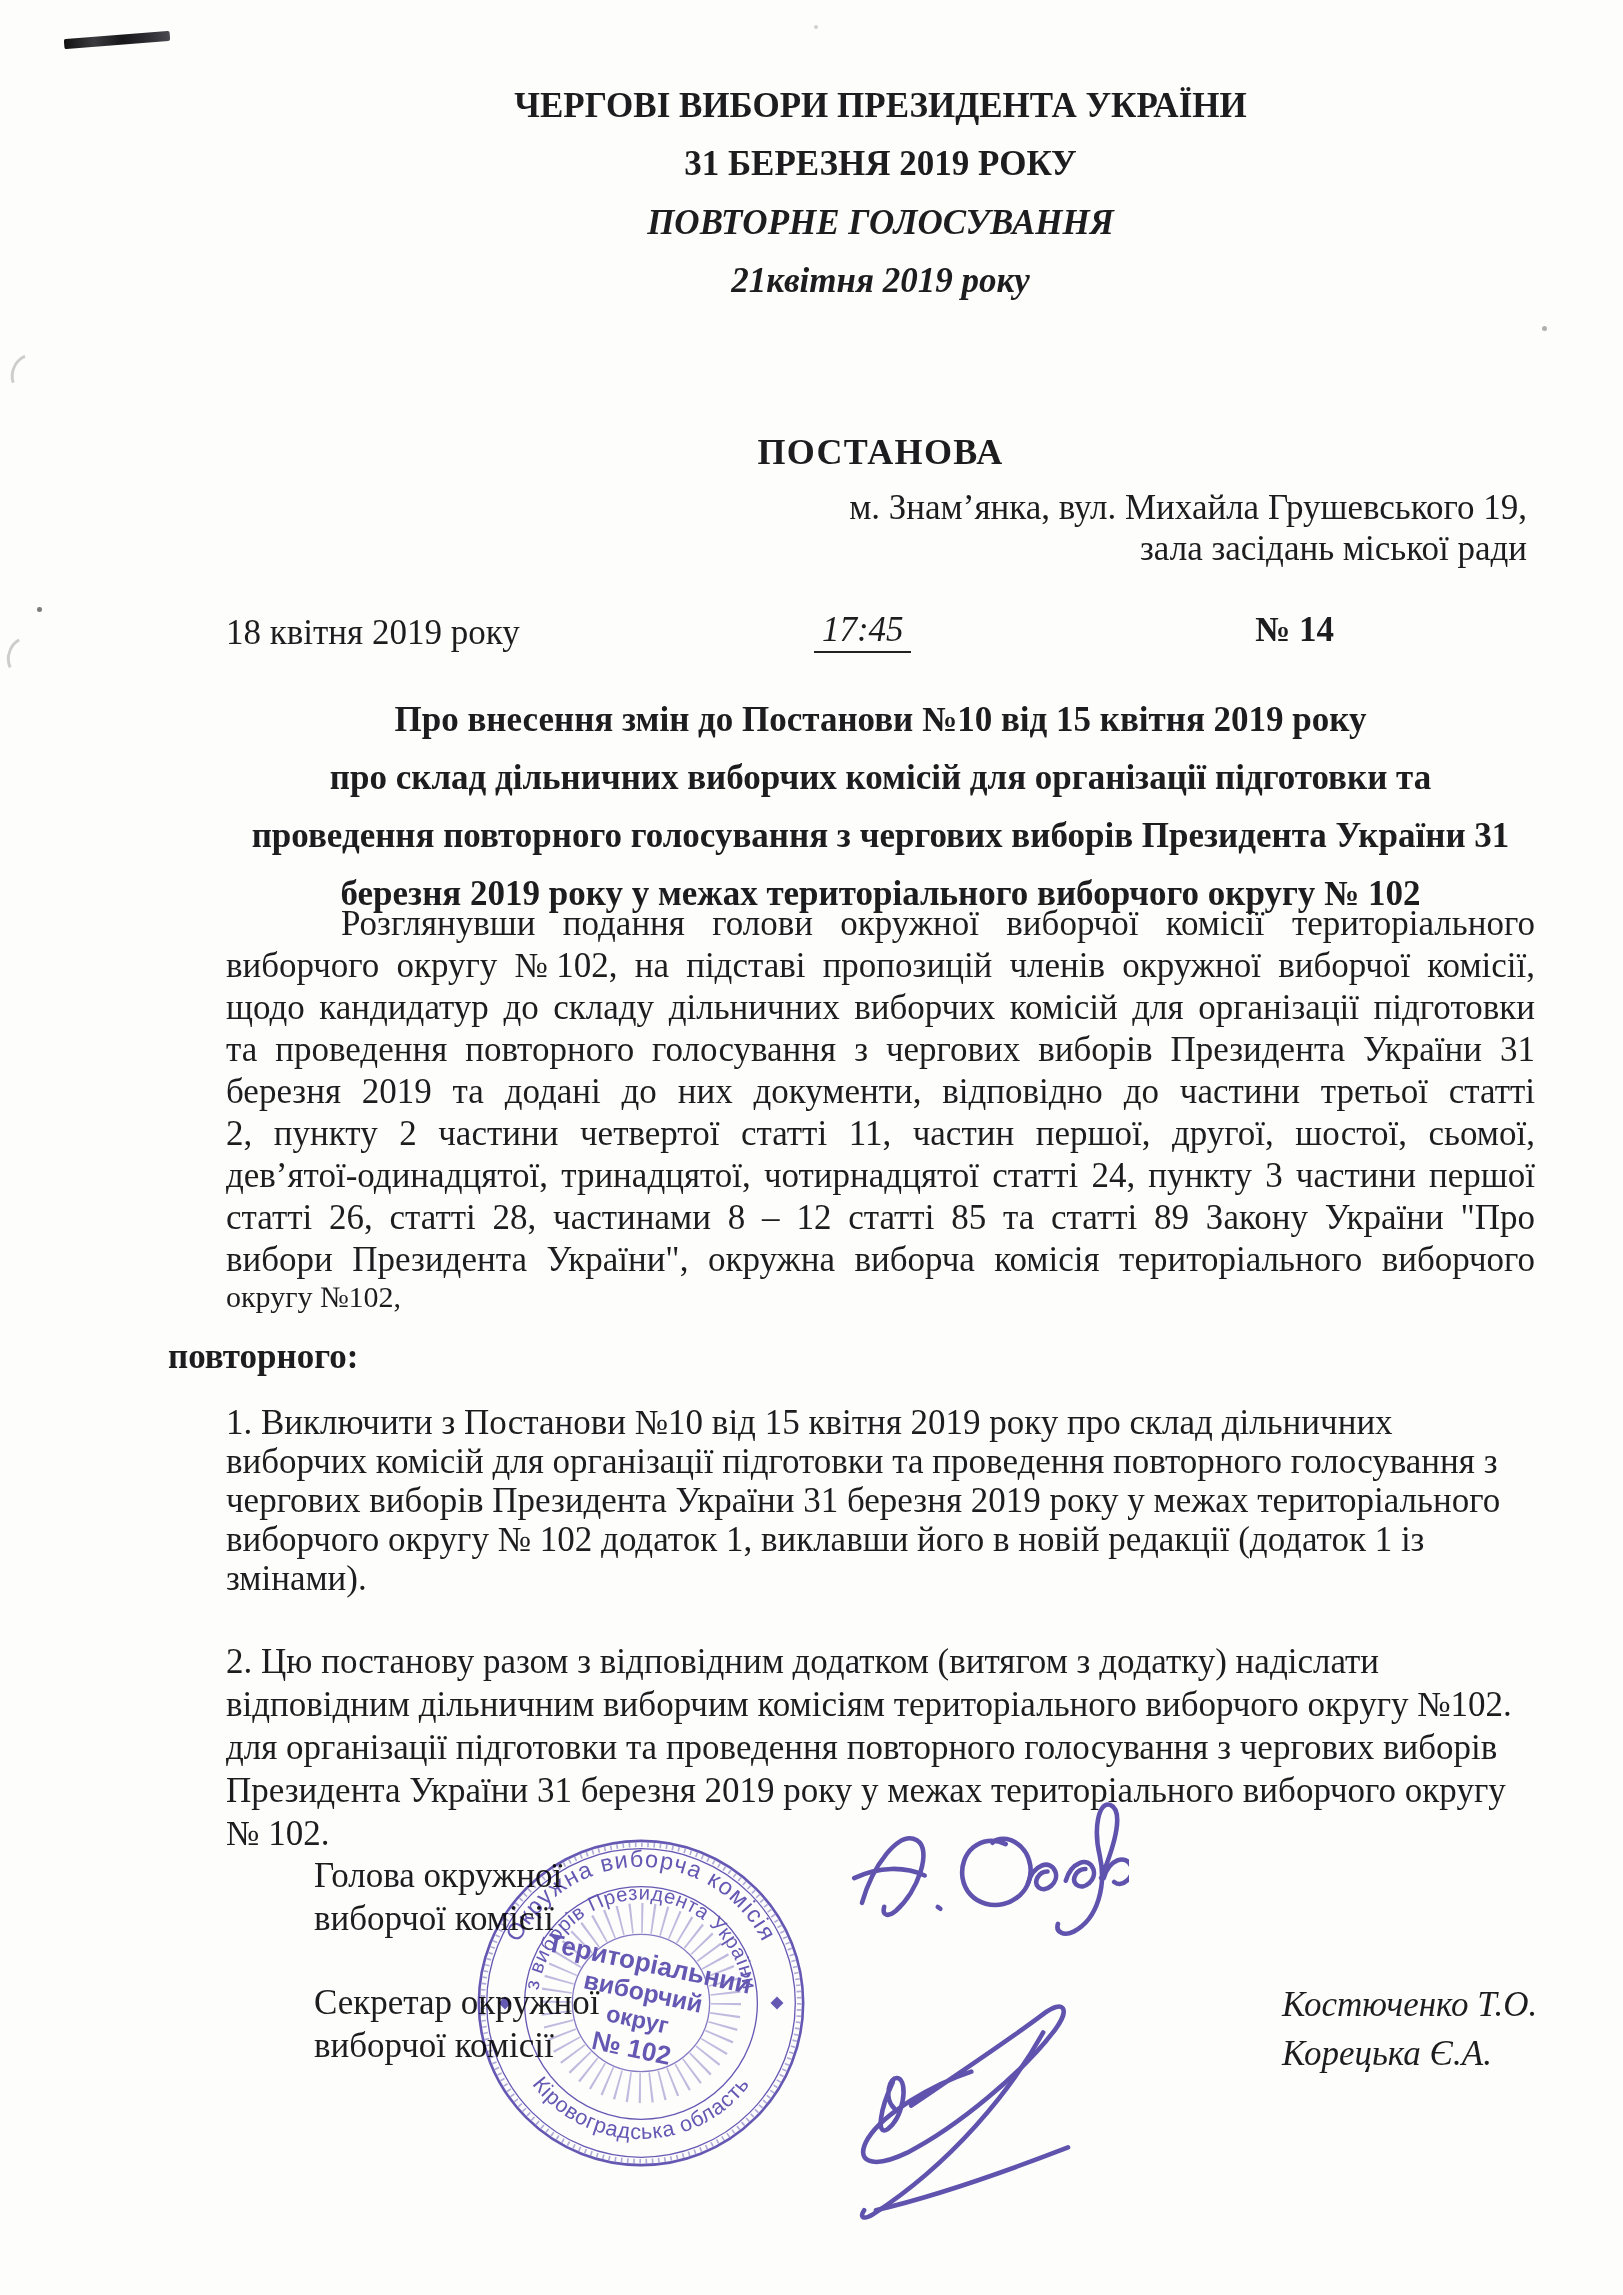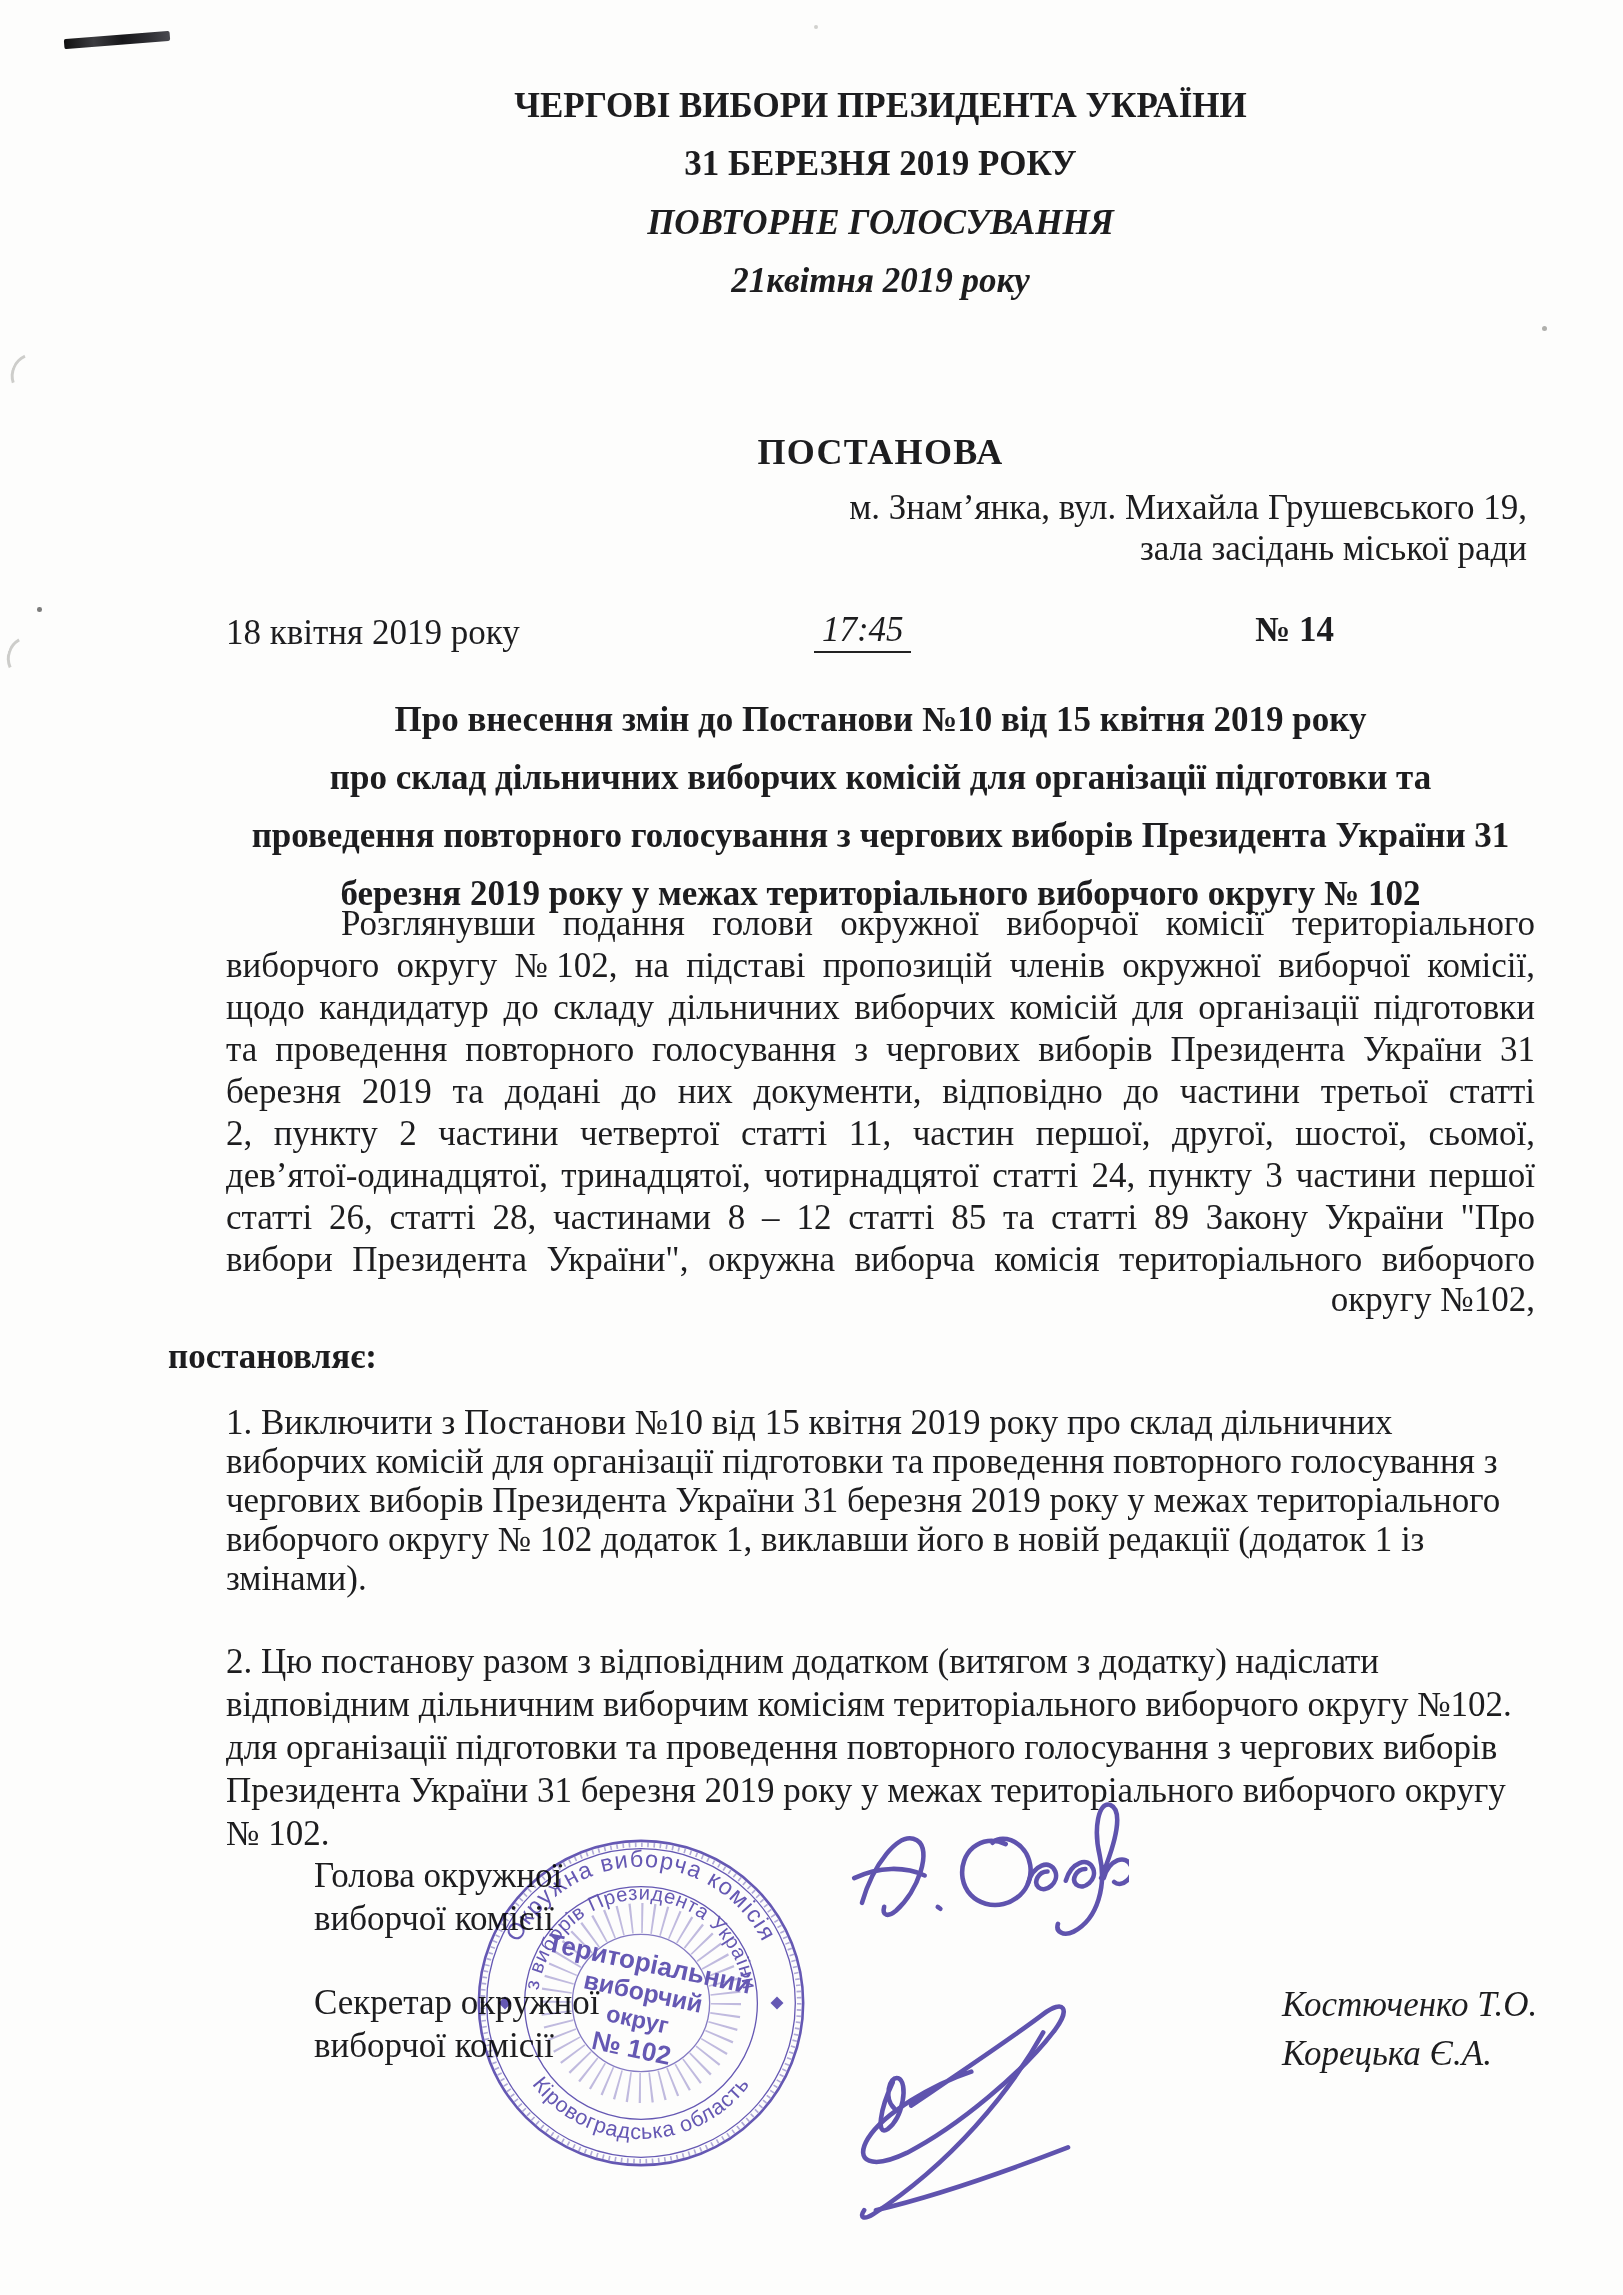--- a/index.html
+++ b/index.html
@@ -16,21 +16,21 @@
   .header-revote {left:226px;top:194px;width:1309px;font-size:35px;line-height:58px;font-style:italic;}
   .commission    {left:226px;top:306px;width:1309px;font-size:35px;line-height:57px;}
   .doctype       {left:226px;top:431px;width:1309px;font-size:36px;letter-spacing:1.3px;}
   .venue         {right:96px;top:487px;font-size:35px;line-height:41px;}
   .daterow-date  {left:226px;top:613px;font-size:35px;}
   .daterow-time  {left:814px;top:610px;font-size:35px;border-bottom:2.6px solid #222;padding:0 7.9px 1.3px 7.9px;}
   .daterow-num   {left:1255px;top:610px;font-size:35px;}
   .subject       {left:226px;top:691px;width:1309px;font-size:35px;line-height:58px;}
   .preamble      {left:226px;top:903px;width:1309px;font-size:35px;line-height:42px;
                   text-align:justify;text-align-last:justify;text-indent:115px;}
-  .preamble-last {left:226px;top:1280px;width:1309px;font-size:35px;text-align:right;}
+  .preamble-last {left:226px;top:1280px;width:1309px;font-size:30px;}
   .resolves      {left:168px;top:1337px;font-size:35px;}
   .item1         {left:226px;top:1403px;width:1316px;font-size:35px;line-height:39px;}
   .item2         {left:226px;top:1640px;width:1316px;font-size:35px;line-height:43px;}
   .role1         {left:314px;top:1854px;font-size:35px;line-height:43px;}
   .name1         {left:1282px;top:1985px;font-size:35px;}
   .role2         {left:314px;top:1981px;font-size:35px;line-height:43px;}
   .name2         {left:1282px;top:2034px;font-size:35px;}
 
   
   .artifact-bar{position:absolute;left:64px;top:35px;width:106px;height:9.8px;border-radius:2px;
@@ -84,21 +84,21 @@
   <div class="el preamble">Розглянувши подання голови окружної виборчої комісії територіального
 виборчого округу №102, на підставі пропозицій членів окружної виборчої комісії,
 щодо кандидатур до складу дільничних виборчих комісій для організації підготовки
 та проведення повторного голосування з чергових виборів Президента України 31
 березня 2019 та додані до них документи, відповідно до частини третьої статті
 2, пункту 2 частини четвертої статті 11, частин першої, другої, шостої, сьомої,
 дев’ятої-одинадцятої, тринадцятої, чотирнадцятої статті 24, пункту 3 частини першої
 статті 26, статті 28, частинами 8 – 12 статті 85 та статті 89 Закону України "Про
 вибори Президента України", окружна виборча комісія територіального виборчого</div>
   <div class="el preamble-last">округу №102,</div>
-  <div class="el resolves bold">постановляє:</div>
+  <div class="el resolves bold">повторного:</div>
   <div class="el item1">1. Виключити з Постанови №10 від 15 квітня 2019 року про склад дільничних
 виборчих комісій для організації підготовки та проведення повторного голосування з
 чергових виборів Президента України 31 березня 2019 року у межах територіального
 виборчого округу № 102 додаток 1, виклавши його в новій редакції (додаток 1 із
 змінами).</div>
   <div class="el item2">2. Цю постанову разом з відповідним додатком (витягом з додатку) надіслати
 відповідним дільничним виборчим комісіям територіального виборчого округу №102.
 для організації підготовки та проведення повторного голосування з чергових виборів
 Президента України 31 березня 2019 року у межах територіального виборчого округу
 № 102.</div>

